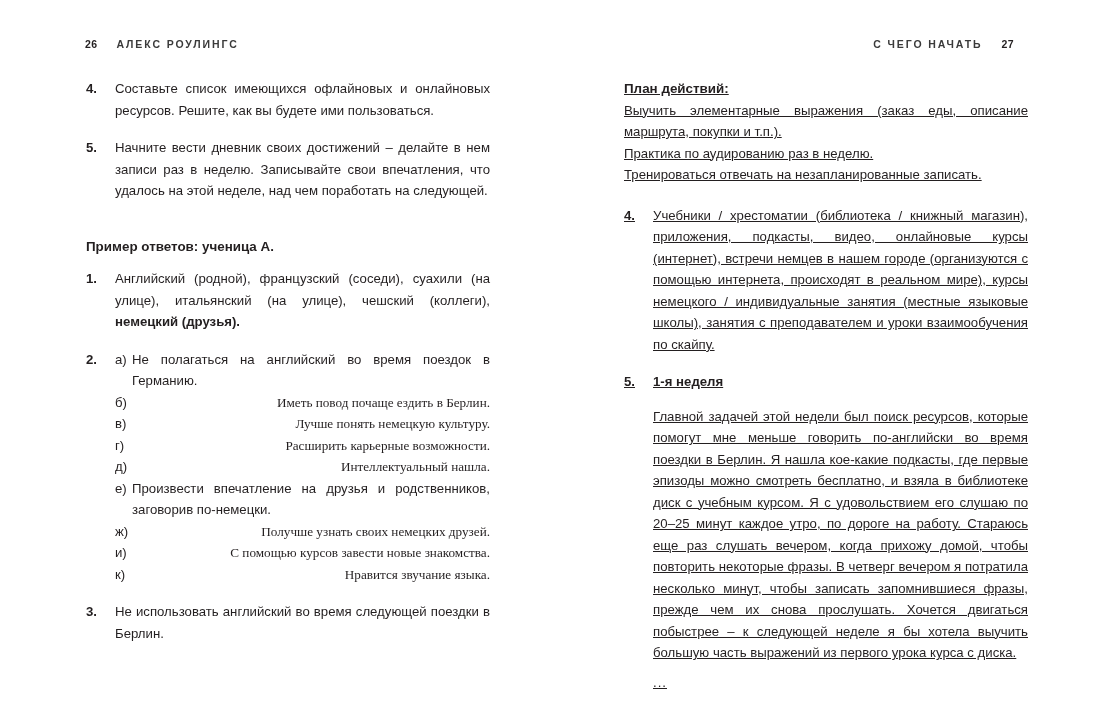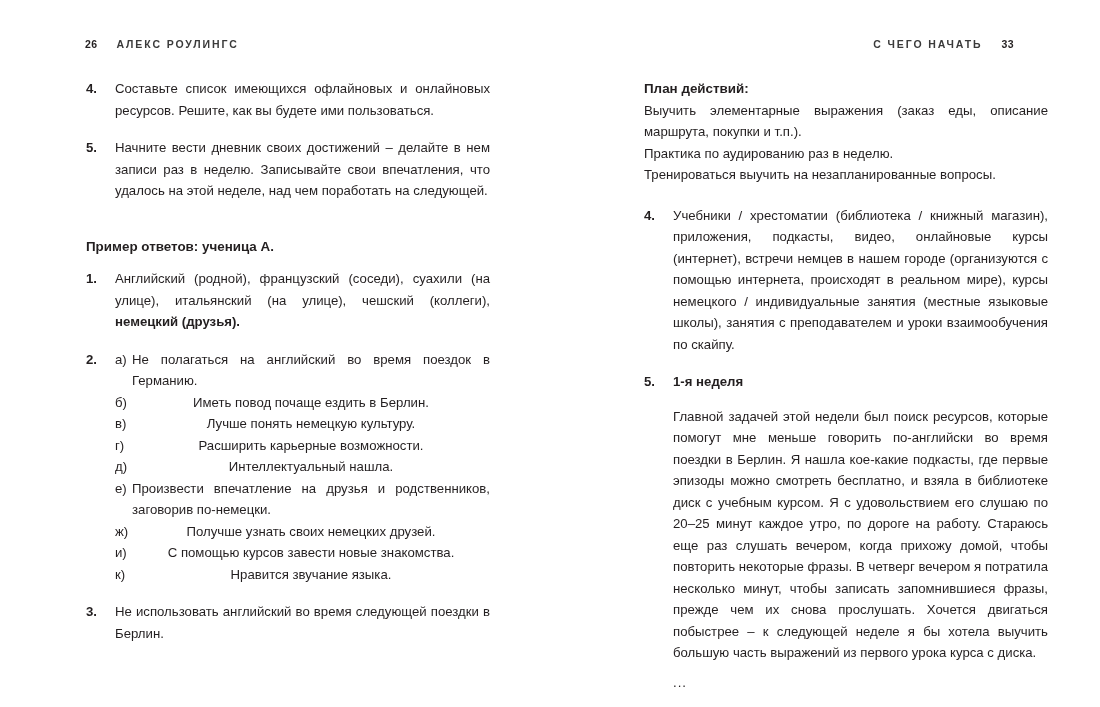--- a/index.html
+++ b/index.html
@@ -41,21 +41,21 @@
   .runhead-left .folio { margin-right: 19px; }
   .runhead-right .folio { margin-left: 19px; }
 
   
   .col {
     position: absolute;
     top: 78px;
     width: 404px;
   }
   .col-left  { left: 86px; }
-  .col-right { left: 644px; }
+  .col-right { left: 624px; text-decoration: underline; }
 
   
   .li {
     display: flex;
     align-items: flex-start;
     margin-bottom: 16px;
   }
   .li-num {
     flex: 0 0 29px;
     font-weight: 700;
@@ -104,21 +104,21 @@
   }
   .sub-letter {
     flex: 0 0 17px;
     white-space: nowrap;
   }
   .sub-text {
     flex: 1 1 auto;
     text-align: justify;
     text-justify: inter-word;
   }
-  .sub-text.noj { text-align: center; }
+  .sub-text.noj { text-align: right; font-family: Liberation Serif, serif; }
 
   
   .plan-line {
     font-size: 13.2px;
     line-height: 21.5px;
     text-align: left;
   }
   .plan-line.just {
     text-align: justify;
     text-justify: inter-word;
@@ -140,21 +140,21 @@
 </style>
 </head>
 <body>
 
 <div class="page">
 
   <div class="runhead runhead-left">
     <span class="folio">26</span><span>АЛЕКС РОУЛИНГС</span>
   </div>
   <div class="runhead runhead-right">
-    <span>С ЧЕГО НАЧАТЬ</span><span class="folio">33</span>
+    <span>С ЧЕГО НАЧАТЬ</span><span class="folio">27</span>
   </div>
 
   <div class="col col-left">
 
     <div class="li">
       <div class="li-num">4.</div>
       <div class="li-body">Составьте список имеющихся офлайновых и онлайновых ресурсов. Решите, как вы будете ими пользоваться.</div>
     </div>
 
     <div class="li">
@@ -218,21 +218,21 @@
       <div class="li-body">Не использовать английский во время следующей поездки в Берлин.</div>
     </div>
 
   </div>
 
   <div class="col col-right">
 
     <div class="sec-head" style="margin-bottom:0;">План действий:</div>
     <div class="plan-line just">Выучить элементарные выражения (заказ еды, описание маршрута, покупки и т.п.).</div>
     <div class="plan-line">Практика по аудированию раз в неделю.</div>
-    <div class="plan-line">Тренироваться выучить на незапланированные вопросы.</div>
+    <div class="plan-line">Тренироваться отвечать на незапланированные записать.</div>
 
     <div class="block-gap"></div>
 
     <div class="li">
       <div class="li-num">4.</div>
       <div class="li-body">Учебники / хрестоматии (библиотека / книжный магазин), приложения, подкасты, видео, онлайновые курсы (интернет), встречи немцев в нашем городе (организуются с помощью интернета, происходят в реальном мире), курсы немецкого / индивидуальные занятия (местные языковые школы), занятия с преподавателем и уроки взаимообучения по скайпу.</div>
     </div>
 
     <div class="li" style="margin-bottom:0;">
       <div class="li-num">5.</div>

